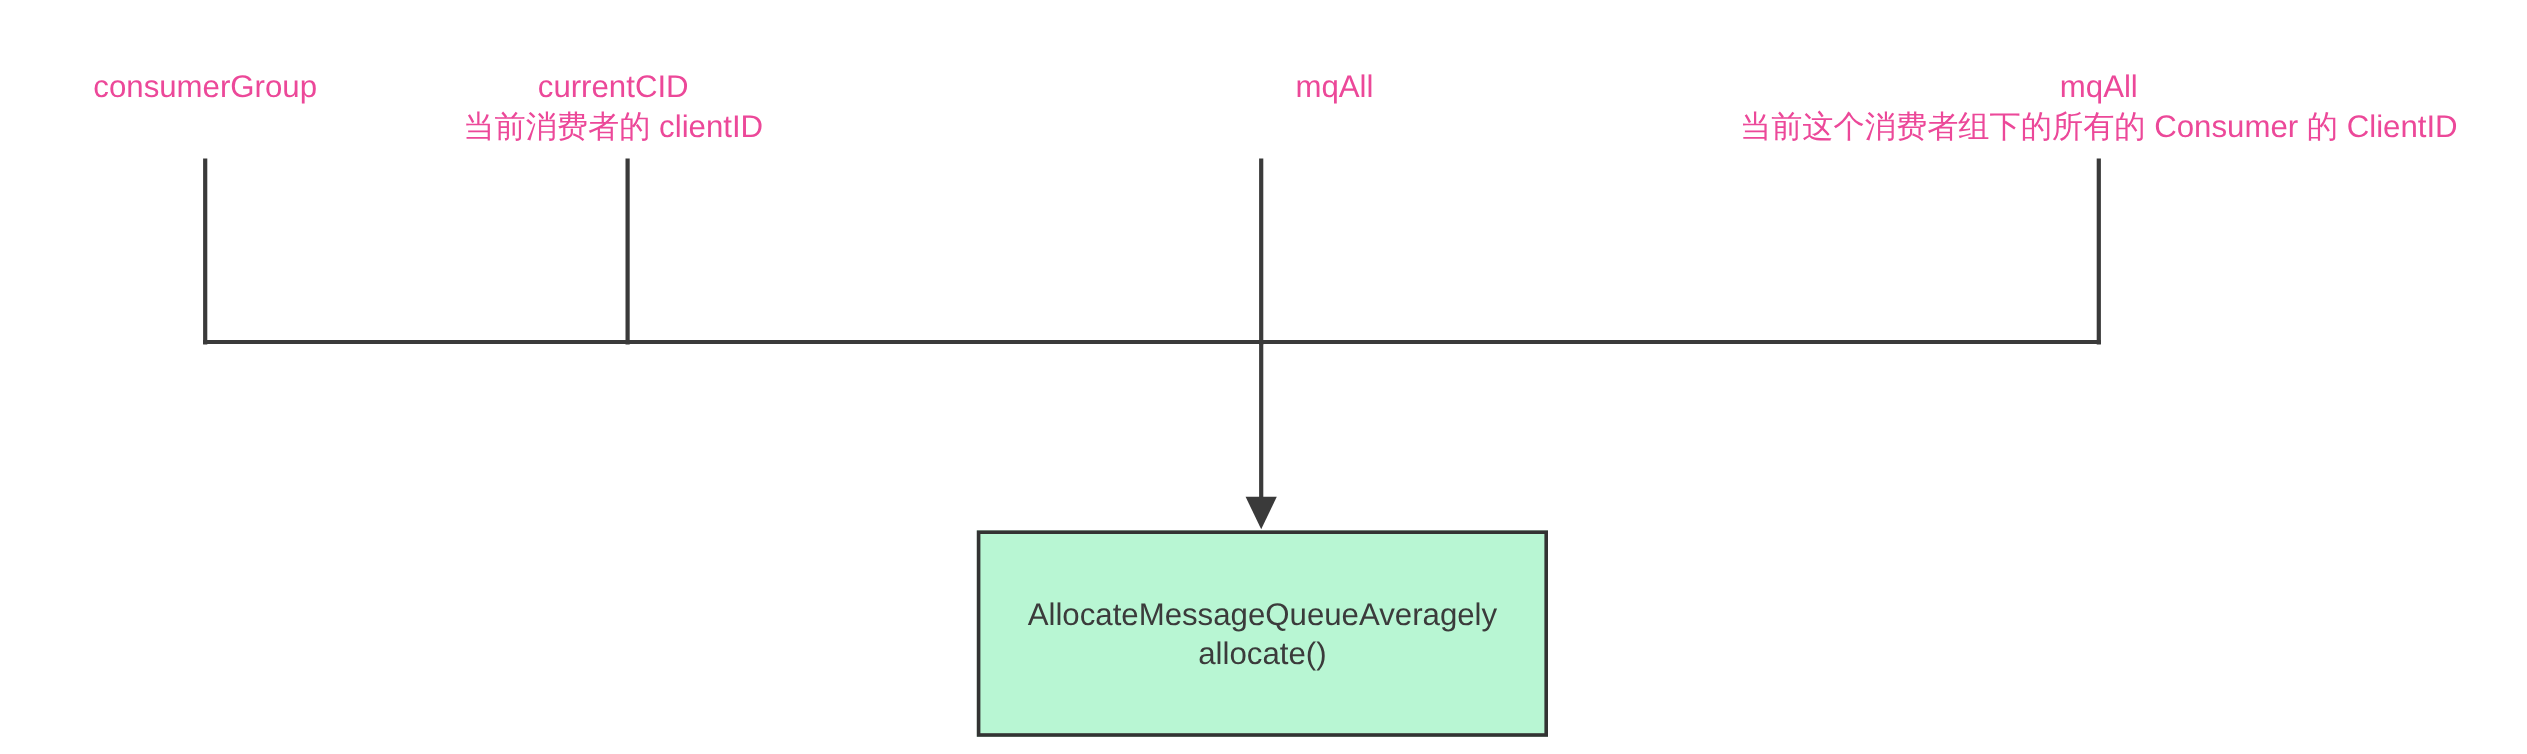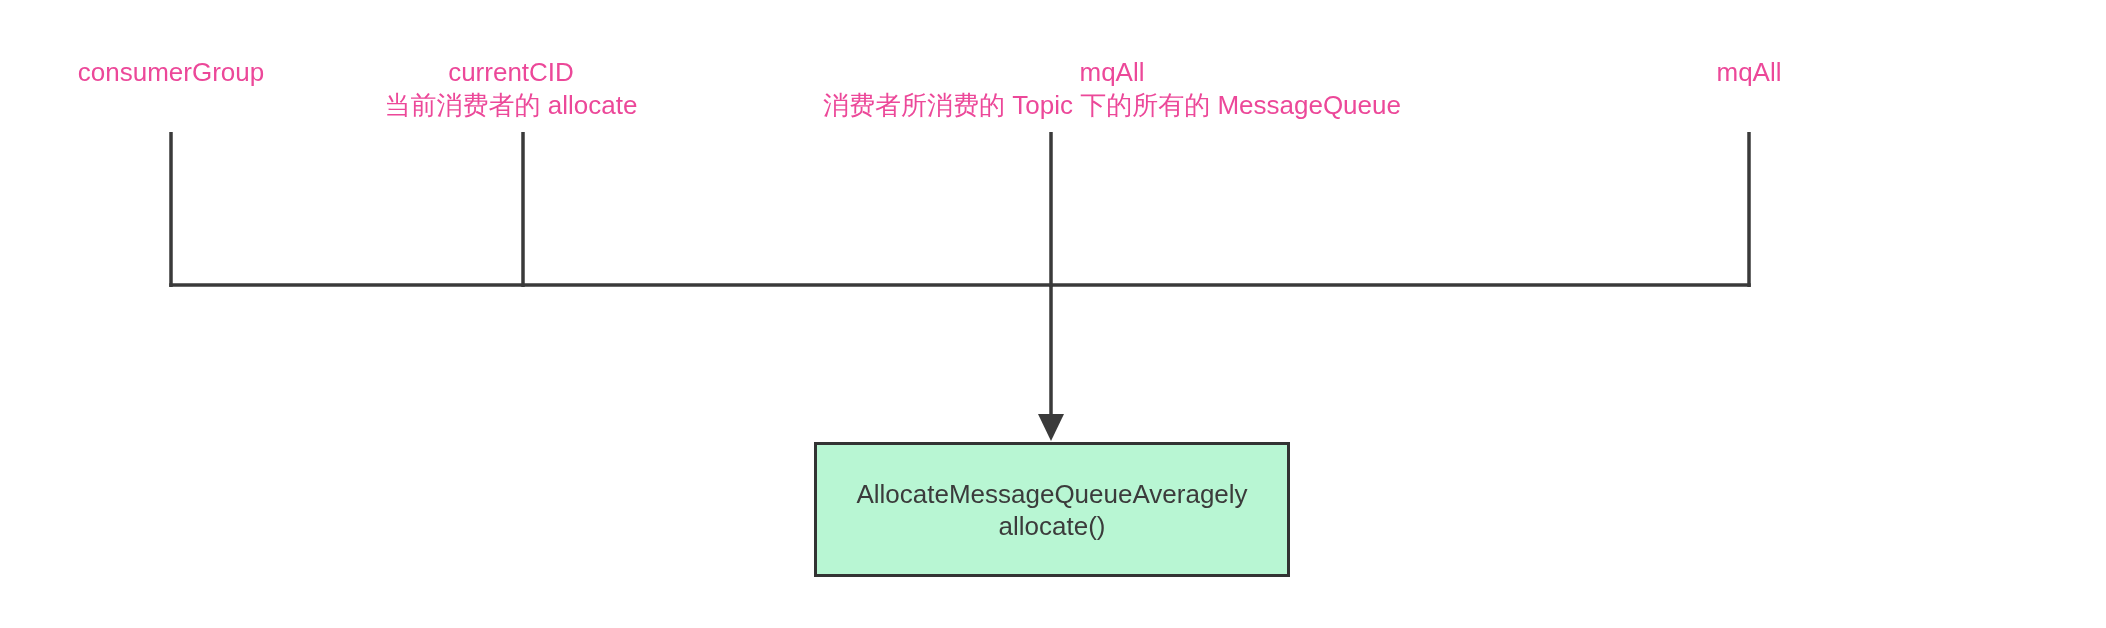--- a/index.html
+++ b/index.html
@@ -42,21 +42,21 @@
   }
   .param-consumergroup { left: 171px; }
   .param-currentcid    { left: 511px; }
   .param-mqall         { left: 1112px; }
   .param-cidall        { left: 1749px; }
   .target-box {
     position: absolute;
     left: 814px;
     top: 442px;
     width: 476px;
-    height: 135px;
+    height: 172px;
     box-sizing: border-box;
     background: #b8f6d3;
     border: 3px solid #333333;
     display: flex;
     flex-direction: column;
     align-items: center;
     justify-content: center;
     text-align: center;
     font-size: 26px;
     line-height: 32px;
@@ -78,30 +78,30 @@
     <line x1="1051" y1="285" x2="1051" y2="420"></line>
     <polygon points="1051,441 1038,414 1064,414"></polygon>
   </svg>
 
   <div class="param param-consumergroup">
     <div>consumerGroup</div>
   </div>
 
   <div class="param param-currentcid">
     <div>currentCID</div>
-    <div>当前消费者的 allocate</div>
+    <div>当前消费者的 clientID</div>
   </div>
 
   <div class="param param-mqall">
     <div>mqAll</div>
-    <div>消费者所消费的 Topic 下的所有的 MessageQueue</div>
   </div>
 
   <div class="param param-cidall">
     <div>mqAll</div>
+    <div>当前这个消费者组下的所有的 Consumer 的 ClientID</div>
   </div>
 
   <div class="target-box">
     <div>AllocateMessageQueueAveragely</div>
     <div>allocate()</div>
   </div>
 
 </div>
 
 </body></html>

